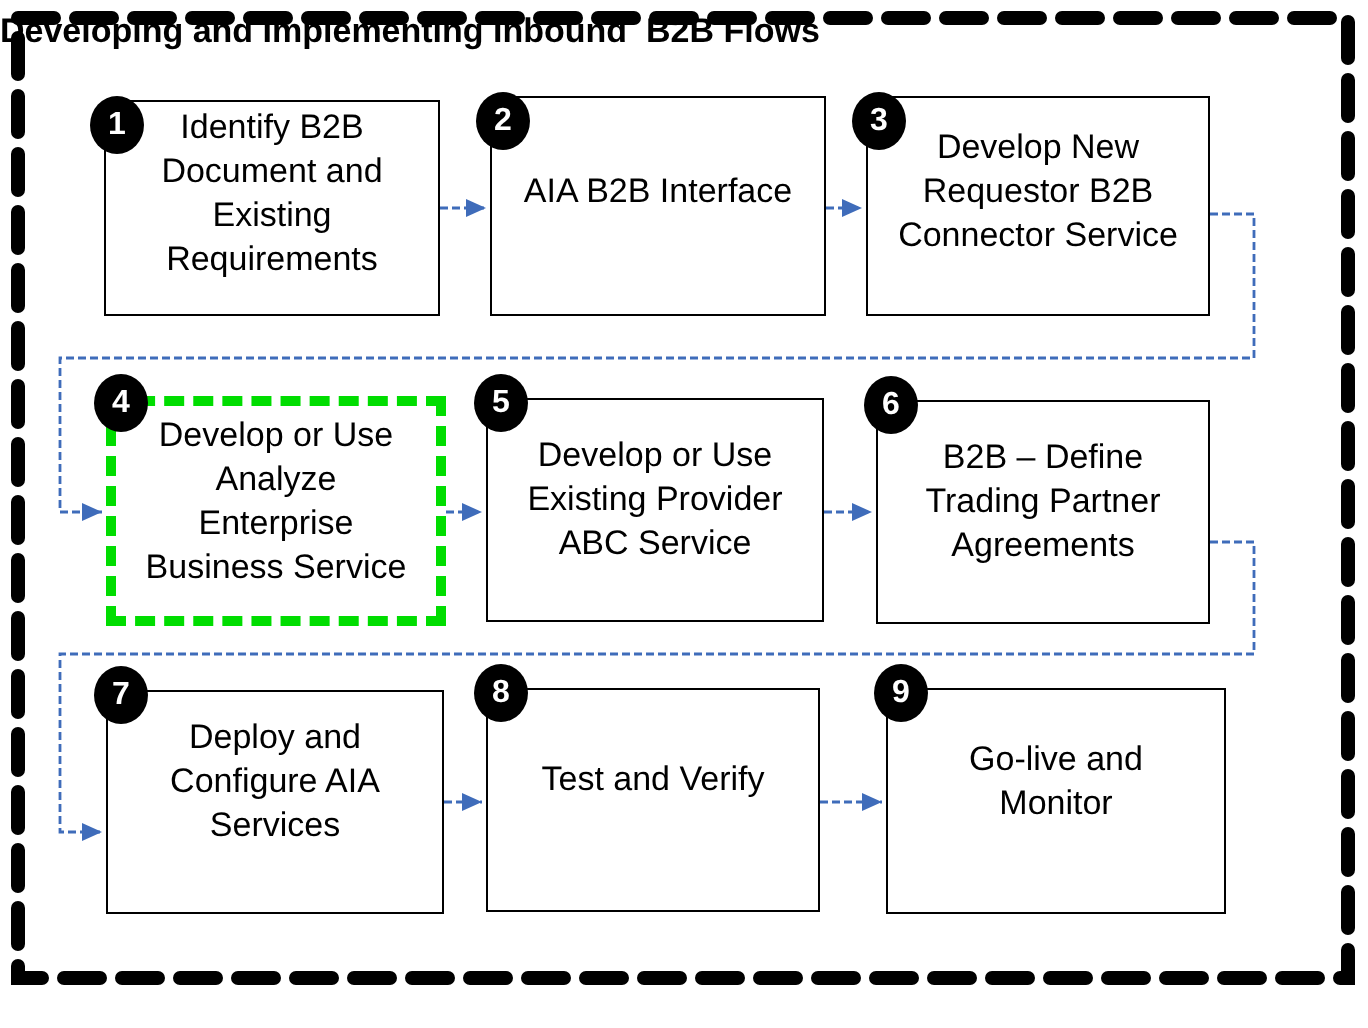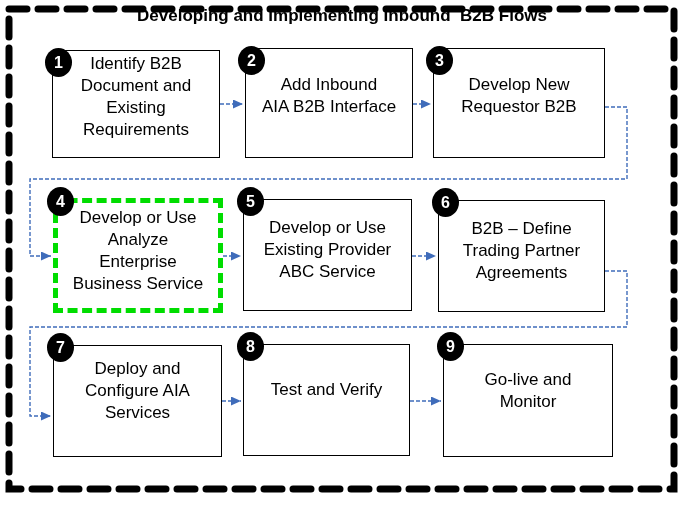--- a/index.html
+++ b/index.html
@@ -2,21 +2,21 @@
 <html><head>
 <meta charset="utf-8">
 <style>
   html,body{margin:0;padding:0;background:#ffffff;}
   .canvas{
     position:relative;width:684px;height:514px;background:#ffffff;overflow:hidden;
     font-family:"Liberation Sans", sans-serif;color:#000;
   }
   .connectors{position:absolute;left:0;top:0;width:684px;height:514px;}
   .title{
-    position:absolute;left:0;top:6px;width:684px;text-align:center;
+    position:absolute;left:0;top:6px;width:684px;text-align:left;
     font-size:17px;font-weight:bold;white-space:pre;letter-spacing:0px;
   }
   .box{
     position:absolute;box-sizing:border-box;background:#ffffff;border:1px solid #000;
     display:flex;flex-direction:column;align-items:center;justify-content:center;
     text-align:center;font-size:17px;line-height:22px;padding-bottom:10px;
   }
   .box.r1{padding-bottom:14px;}
   .box.r3{padding-bottom:20px;}
   .box.highlight{border:5px dashed #00dd00;}
@@ -65,30 +65,30 @@
       <div>Identify B2B</div>
       <div>Document and</div>
       <div>Existing</div>
       <div>Requirements</div>
     </div>
   </div>
 
   <div class="box r1" style="left:245px;top:48px;width:168px;height:110px">
     <span class="badge">2</span>
     <div class="lines">
-      <div>Add Inbound</div>
       <div>AIA B2B Interface</div>
     </div>
   </div>
 
   <div class="box r1" style="left:433px;top:48px;width:172px;height:110px">
     <span class="badge">3</span>
     <div class="lines">
       <div>Develop New</div>
       <div>Requestor B2B</div>
+      <div>Connector Service</div>
     </div>
   </div>
 
   <div class="box r2 highlight" style="left:53px;top:198px;width:170px;height:115px">
     <span class="badge">4</span>
     <div class="lines">
       <div>Develop or Use</div>
       <div>Analyze</div>
       <div>Enterprise</div>
       <div>Business Service</div>

